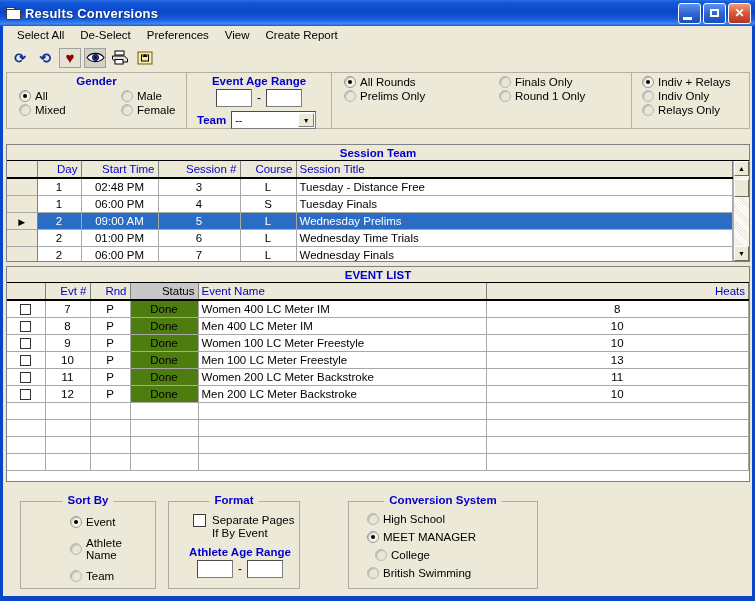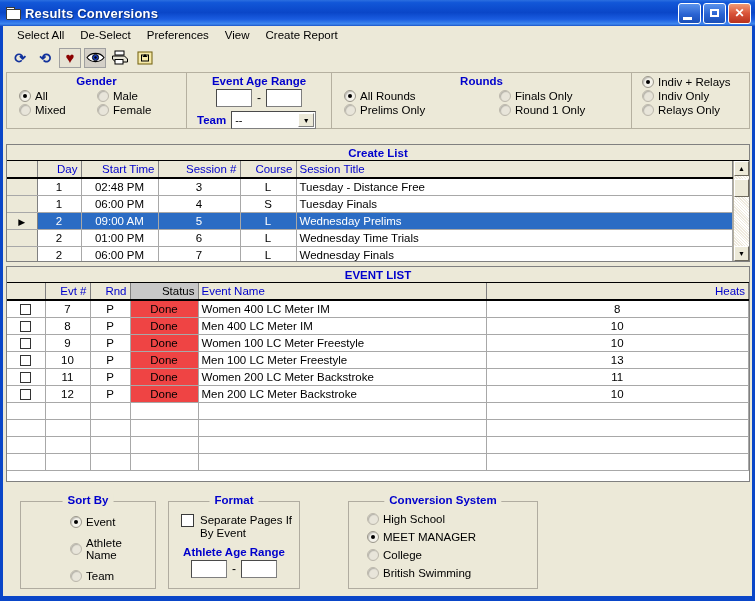--- a/index.html
+++ b/index.html
@@ -329,21 +329,21 @@
   }
   table.g tr.sel td {
     background: #2b6cc4;
     color: #ffffff;
   }
   table.g tr.sel td.rowhdr {
     background: #ece9d8;
     color: #000;
   }
   table.g td.status {
-    background: #ef4444;
+    background: #4d7c0f;
   }
   .rowarrow {
     font-size: 9px;
     line-height: 9px;
     color: #000;
   }
   .chk {
     width: 11px; height: 11px;
     background: #ffffff;
     border: 1px solid #333333;
@@ -486,21 +486,21 @@
           <rect x="4.5" y="5" width="7" height="6" fill="#f5e9a8" stroke="#000" stroke-width="1"></rect>
           <path d="M8 4 l2.6 3 h-5.2 Z" fill="#000"></path>
         </svg>
       </div>
     </div>
 
     <div class="opt-strip">
 
       <div class="opt-cell" style="width:180px;">
         <div class="grp-title">Gender</div>
-        <div style="display:flex;padding:1px 0 0 12px;">
+        <div style="display:flex;padding:1px 0 0 12px;gap:24px;">
           <div style="width:78px;">
             <div class="radio-row">
               <span class="radio on"></span>
               <span>All</span>
             </div>
             <div class="radio-row">
               <span class="radio off"></span>
               <span>Mixed</span>
             </div>
           </div>
@@ -527,21 +527,20 @@
         <div style="display:flex;align-items:center;margin-top:4px;padding-left:10px;">
           <span style="color:#0000cc;font-weight:bold;font-size:11.5px;margin-right:5px;">Team</span>
           <div class="combo">
             <span class="cval">--</span>
             <span class="carrow">▼</span>
           </div>
         </div>
       </div>
 
       <div class="opt-cell" style="width:300px;">
-        <div class="grp-title">Rounds</div>
         <div style="display:flex;padding:1px 0 0 12px;">
           <div style="width:155px;">
             <div class="radio-row">
               <span class="radio on"></span>
               <span>All Rounds</span>
             </div>
             <div class="radio-row">
               <span class="radio off"></span>
               <span>Prelims Only</span>
             </div>
@@ -571,21 +570,21 @@
           </div>
           <div class="radio-row" style="margin:0;">
             <span class="radio off"></span>
             <span>Relays Only</span>
           </div>
         </div>
       </div>
     </div>
 
     <div class="grid-wrap" style="left:3px; top:118px; width:744px; height:118px;">
-      <div class="grid-caption">Create List</div>
+      <div class="grid-caption">Session Team</div>
       <div style="position:absolute;left:0;top:16px;right:16px;bottom:0;overflow:hidden;">
         <table class="g">
           <colgroup>
             <col style="width:30px">
               <col style="width:44px">
               <col style="width:77px">
             <col style="width:82px">
               <col style="width:56px">
               <col>
           </colgroup>
@@ -769,21 +768,21 @@
           <span class="radio off"></span>
           <span>Athlete Name</span>
         </div>
         <div class="gb-radio">
           <span class="radio off"></span>
           <span>Team</span>
         </div>
       </div>
     </div>
 
-    <div class="gbox" style="left:165px; top:475px; width:132px; height:88px;">
+    <div class="gbox" style="left:165px; top:475px; width:132px; height:88px;padding-left:12px;">
       <div class="legend">Format</div>
       <div style="padding:12px 0 0 12px;display:flex;align-items:flex-start;">
         <span class="cbox"></span>
         <span style="font-size:11.5px;line-height:13px;width:105px;display:inline-block;">Separate Pages If By Event</span>
       </div>
       <div style="text-align:center;margin-top:6px;color:#0000cc;font-weight:bold;font-size:11.5px;">Athlete Age Range</div>
       <div style="display:flex;align-items:center;justify-content:center;margin-top:2px;">
         <input class="tbox" value="" style="">
         <span class="dash">-</span>
         <input class="tbox" value="" style="">
@@ -794,21 +793,21 @@
       <div class="legend">Conversion System</div>
       <div style="padding:11px 0 0 18px;">
         <div class="gb-radio" style="margin-bottom:6px;">
           <span class="radio off"></span>
           <span>High School</span>
         </div>
         <div class="gb-radio" style="margin-bottom:6px;">
           <span class="radio on"></span>
           <span>MEET MANAGER</span>
         </div>
-        <div class="gb-radio" style="margin-bottom:6px;">
+        <div class="gb-radio" style="margin-bottom:6px;margin-left:8px;">
           <span class="radio off"></span>
           <span>College</span>
         </div>
         <div class="gb-radio" style="margin-bottom:0;">
           <span class="radio off"></span>
           <span>British Swimming</span>
         </div>
       </div>
     </div>
 

